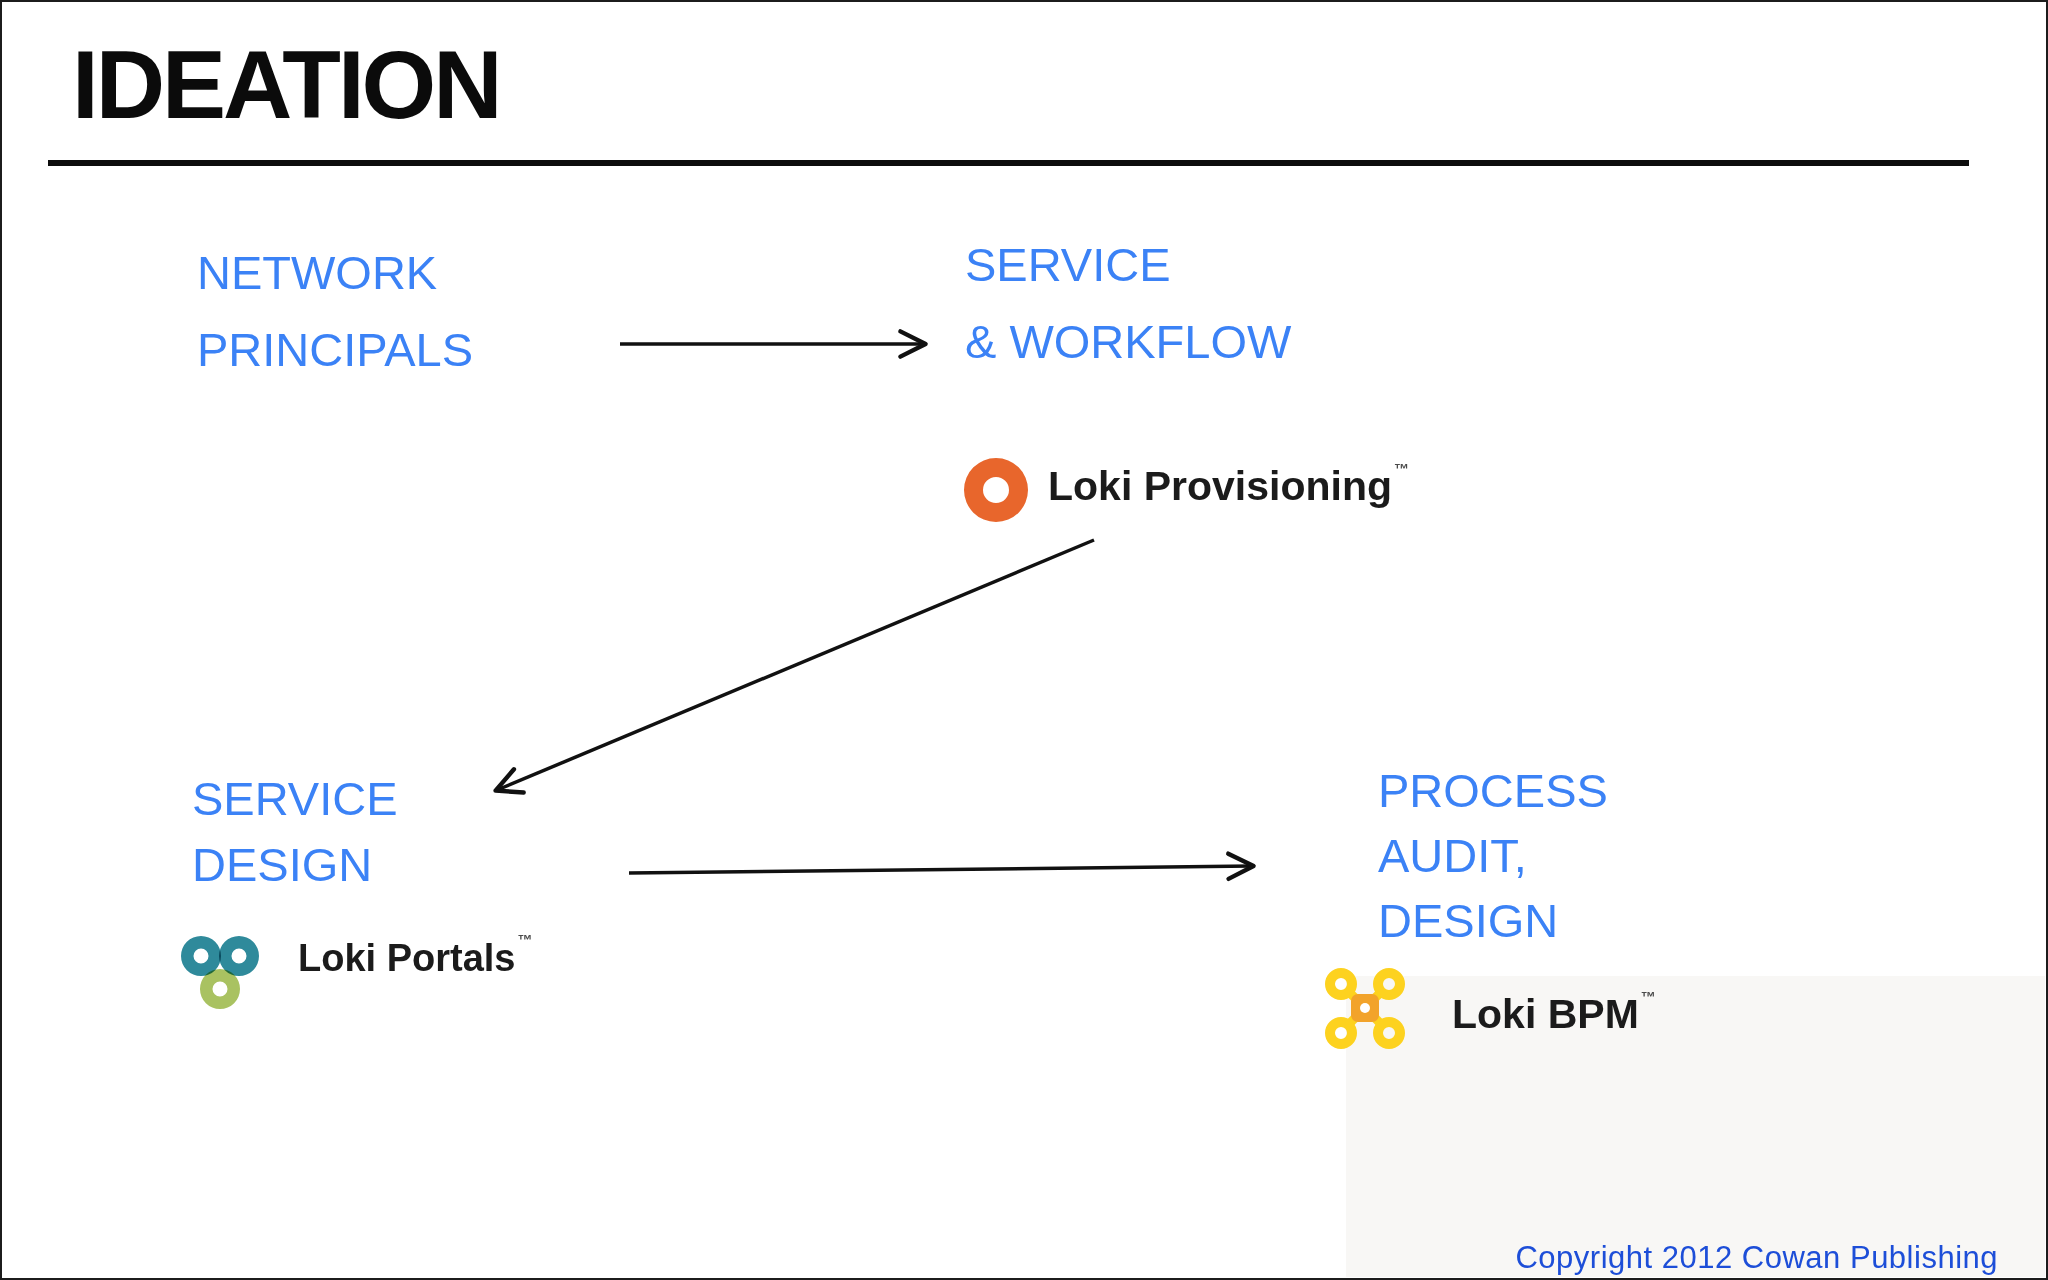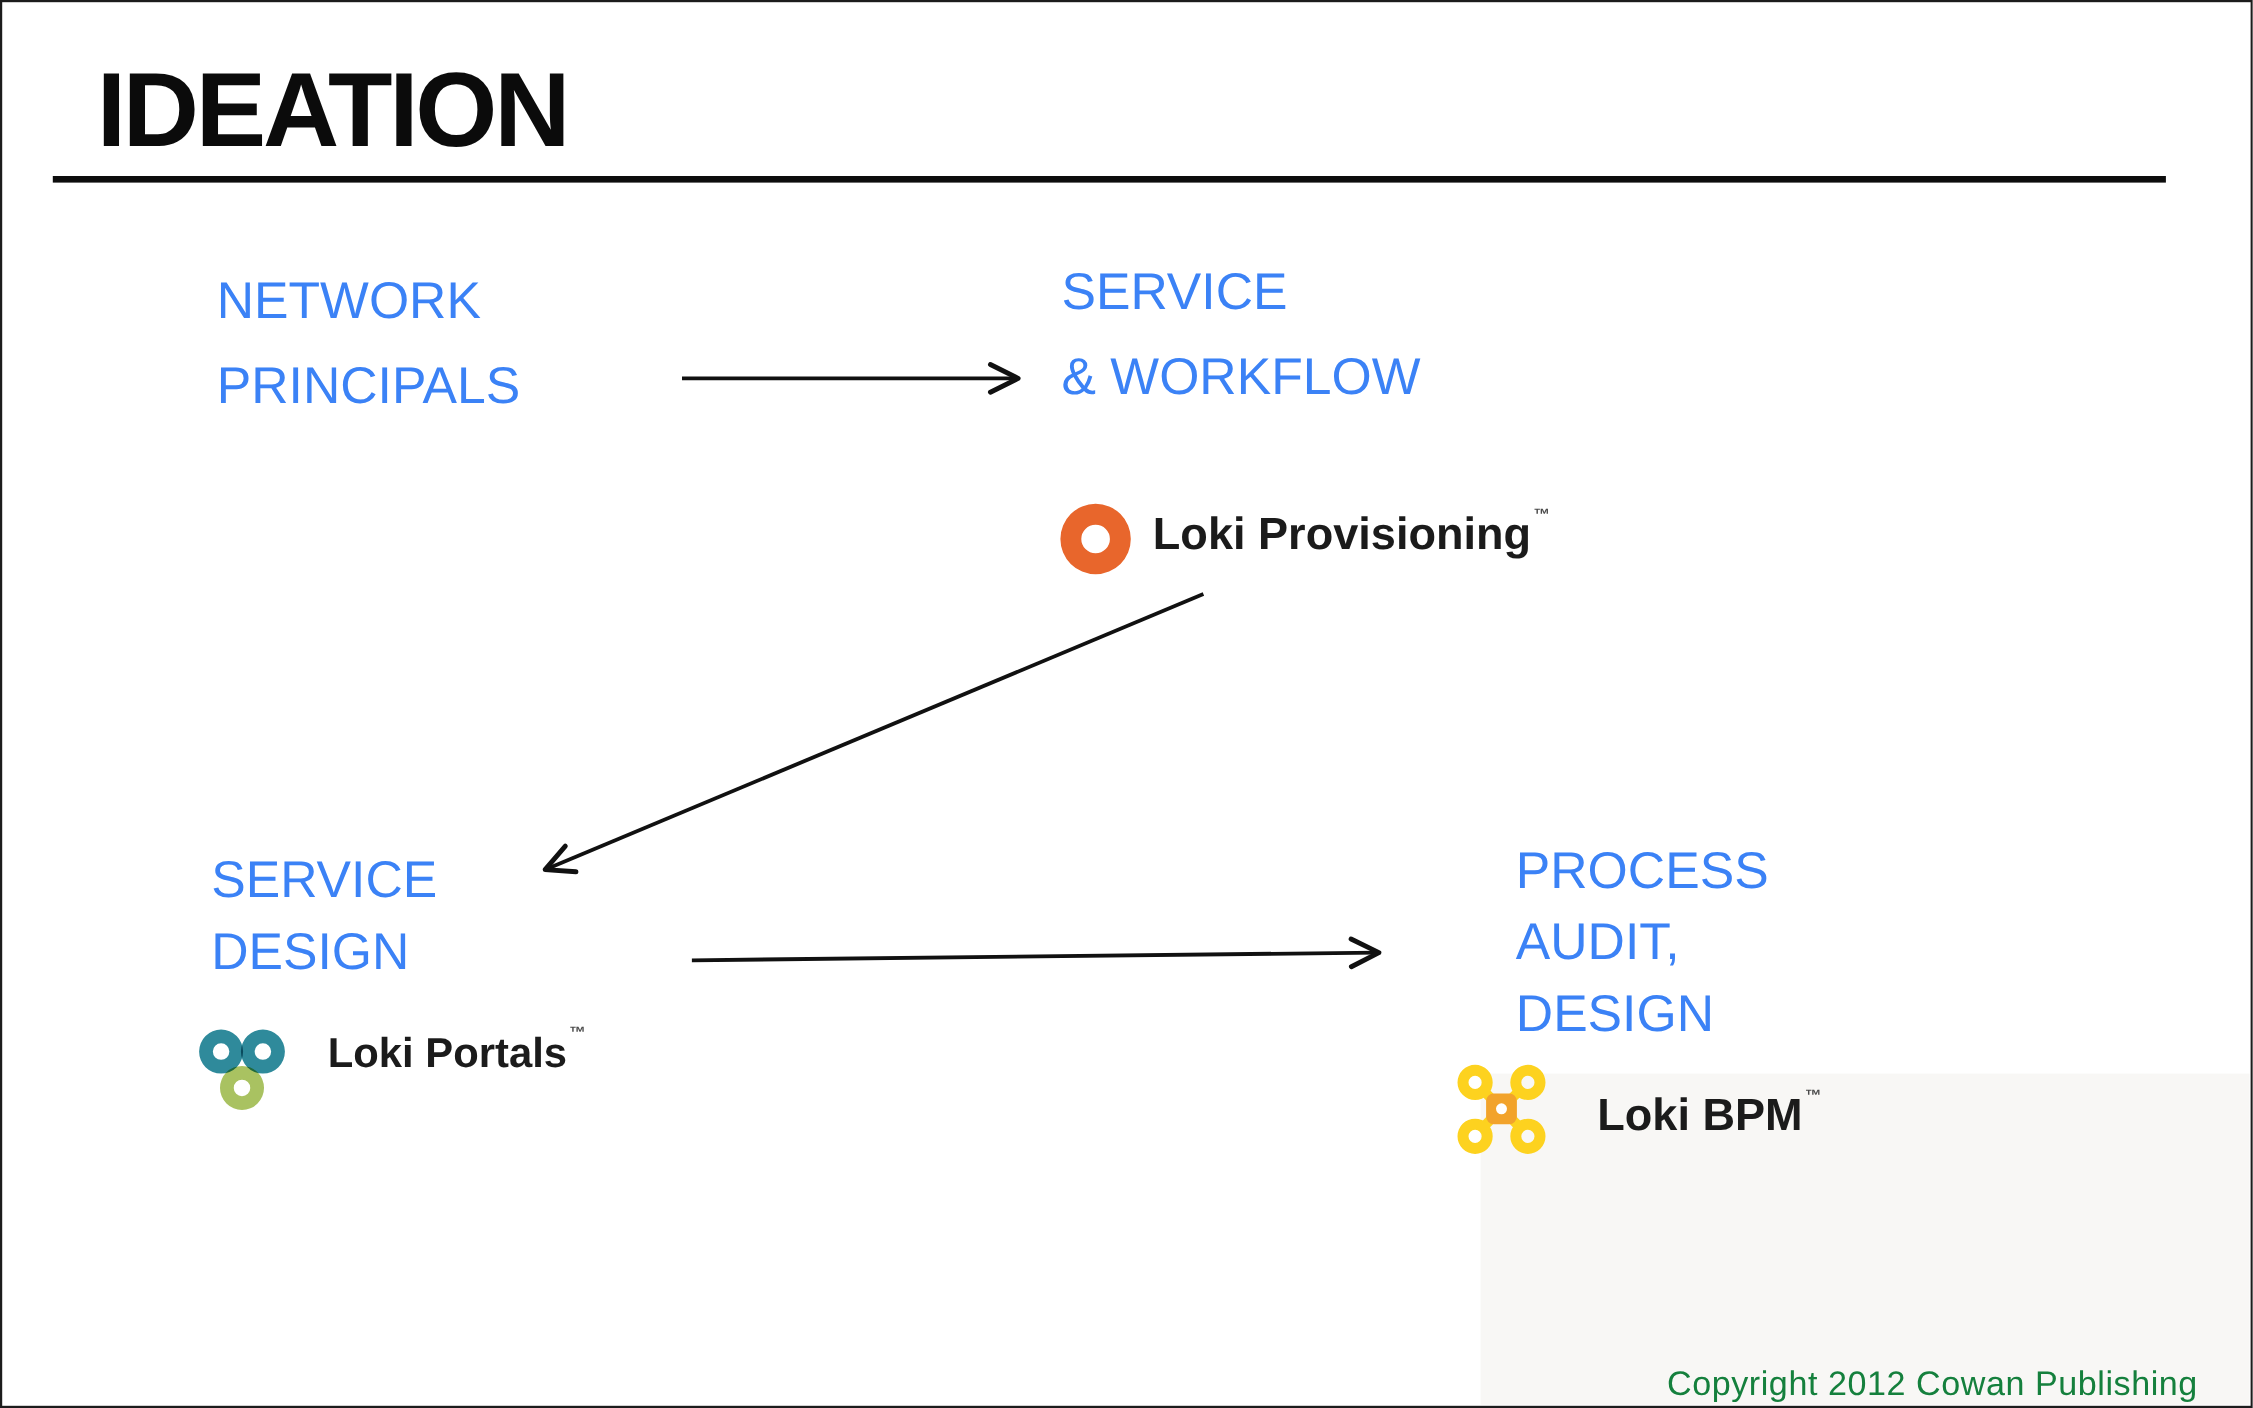--- a/index.html
+++ b/index.html
@@ -15,21 +15,21 @@
     color: #111111;
   }
   .watermark-panel {
     position: absolute;
     left: 1344px; top: 974px; right: 1px; bottom: 1px;
     background: #f8f7f5;
   }
   .title {
     position: absolute;
     left: 70px; top: 28px;
-    margin: 16px;
+    margin: 0;
     font-size: 96px;
     font-weight: 700;
     letter-spacing: -3px;
     color: #0b0b0b;
   }
   .title-rule {
     position: absolute;
     left: 46px; top: 158px;
     width: 1921px; height: 6px;
     background: #0d0d0d;
@@ -75,21 +75,21 @@
     vertical-align: 26px;
     margin-left: 2px;
   }
   .blend { mix-blend-mode: multiply; }
 
   .copyright {
     position: absolute;
     right: 48px; top: 1238px;
     font-size: 31px;
     font-weight: 400;
-    color: #15803d;
+    color: #1d4ed8;
     letter-spacing: 0.5px;
   }
 </style>
 </head>
 <body>
 
 <div class="canvas">
 
   <div class="watermark-panel"></div>
 

